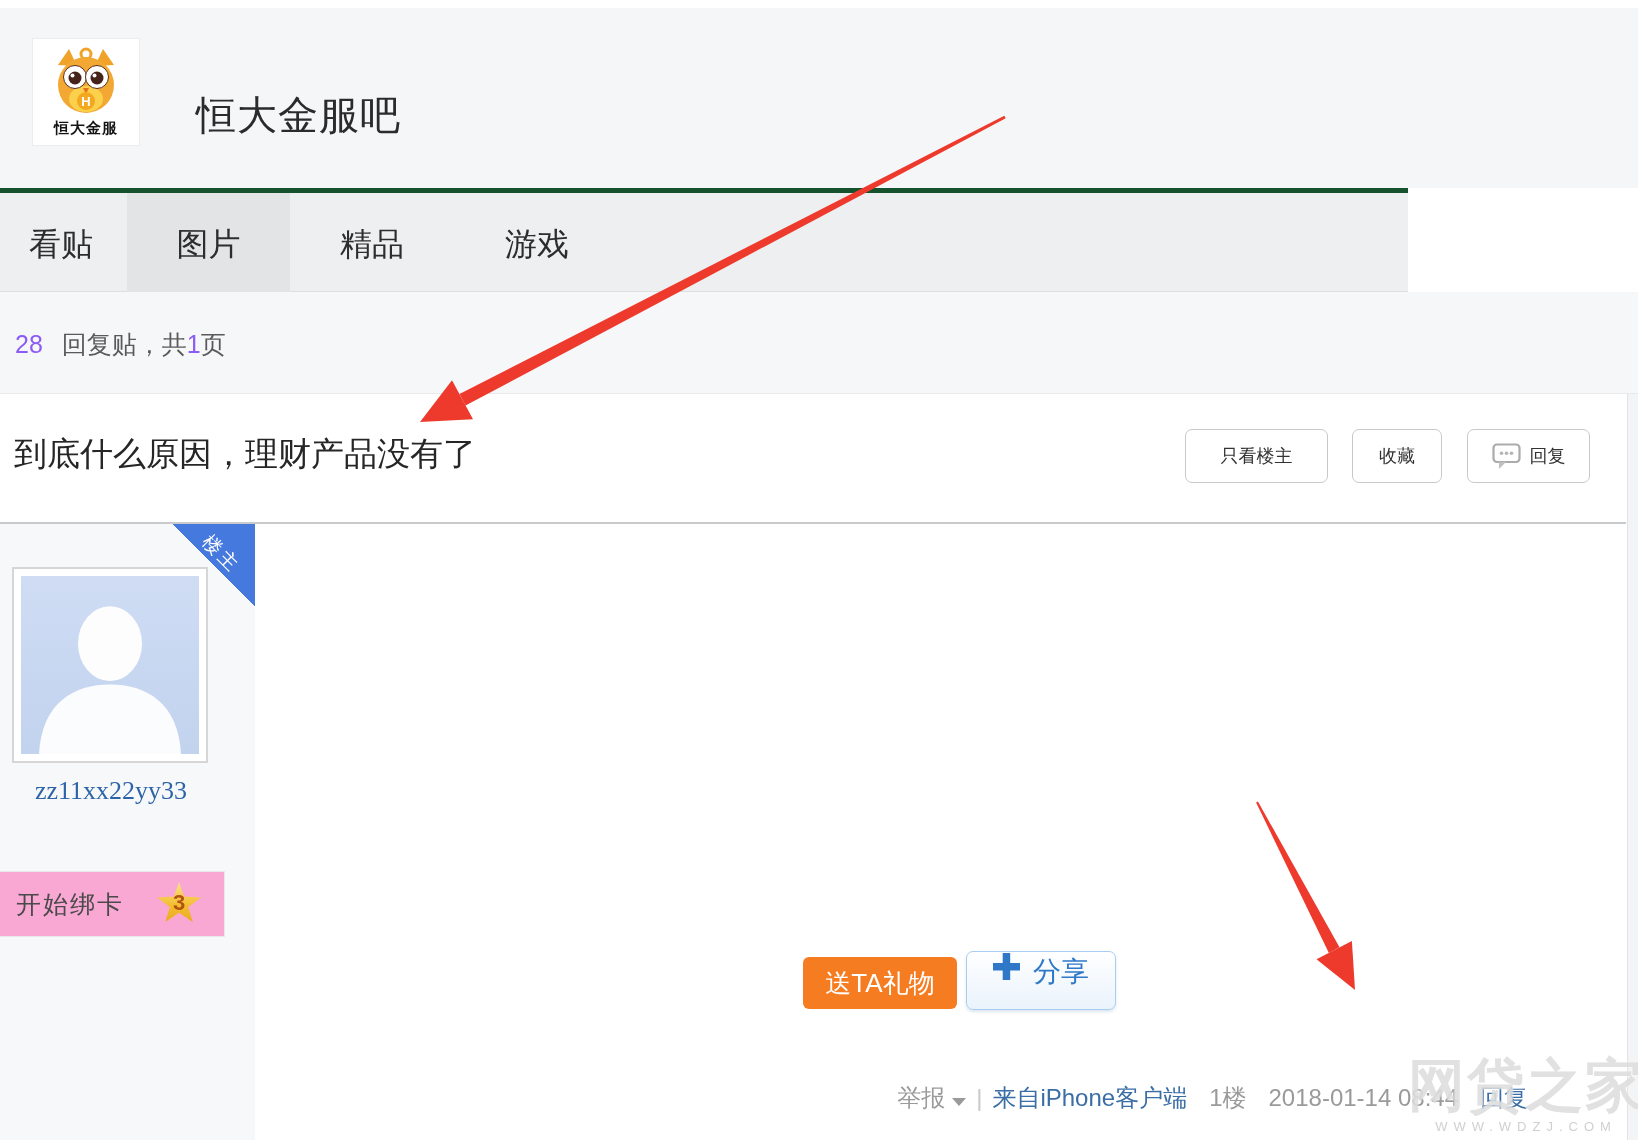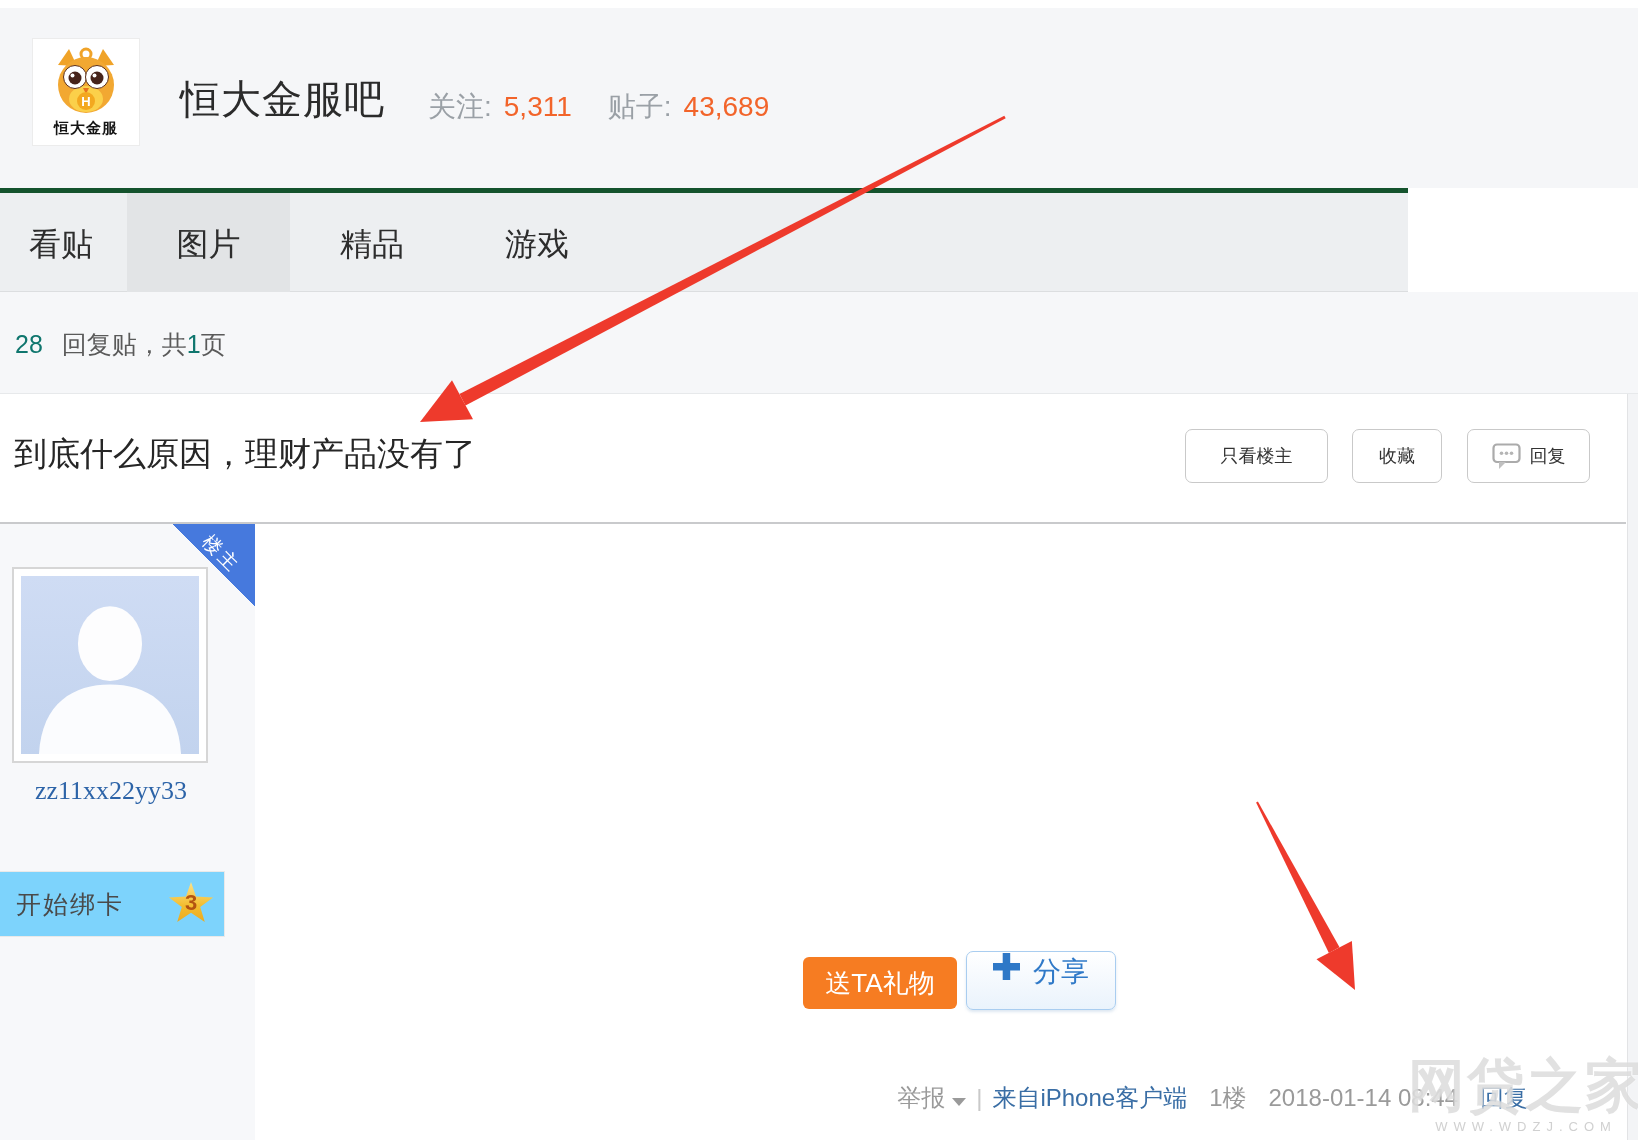--- a/index.html
+++ b/index.html
@@ -5,40 +5,40 @@
   html,body{margin:0;padding:0;background:#fff;}
   .page{position:relative;width:1638px;height:1140px;overflow:hidden;background:#fff;
         font-family:"Liberation Sans","DejaVu Sans",sans-serif;-webkit-font-smoothing:antialiased;}
 
   
   .header-band{position:absolute;left:0;top:8px;width:1638px;height:180px;background:#f5f6f8;}
   .logo-box{position:absolute;left:32px;top:30px;width:108px;height:108px;background:#fff;
             border:1px solid #ececec;box-sizing:border-box;text-align:center;cursor:pointer;}
   .logo-owl{display:block;margin:6px auto 0 auto;}
   .logo-text{font-size:15px;font-weight:bold;color:#151515;line-height:1;margin-top:3px;letter-spacing:1px;}
-  .forum-title{position:absolute;left:180px;top:64px;margin:0;font-size:40px;font-weight:500;color:#2b2b2b;letter-spacing:1px;}
+  .forum-title{position:absolute;left:180px;top:64px;margin:16px;font-size:40px;font-weight:500;color:#2b2b2b;letter-spacing:1px;}
   .header-stats{position:absolute;left:428px;top:80px;display:flex;align-items:baseline;font-size:28px;}
   .stat-label{color:#9aa0a6;}
   .stat-value{color:#f2642a;margin-left:12px;}
   .stat-gap{margin-left:36px;}
 
   
   .tab-band{position:absolute;left:0;top:188px;width:1408px;height:104px;background:#edeff1;
             border-top:5px solid #14532d;border-bottom:1px solid #dcdee0;box-sizing:border-box;}
   .tab{position:absolute;top:0;height:102px;line-height:102px;text-align:center;font-size:32px;color:#2d2d2d;cursor:pointer;}
   .tab.t0{left:0;width:122px;}
   .tab.t1{left:127px;width:163px;background:#e2e4e6;}
   .tab.t2{left:306px;width:132px;}
   .tab.t3{left:471px;width:132px;}
 
   
   .meta-band{position:absolute;left:0;top:292px;width:1638px;height:102px;background:#f6f7f9;
              border-bottom:1px solid #e7e9eb;box-sizing:border-box;}
   .meta-inner{position:absolute;left:15px;top:36px;font-size:25px;color:#5a5a5a;}
-  .orange{color:#0f766e;}
+  .orange{color:#8b5cf6;}
   .meta-inner .gap{margin-left:19px;}
 
   
   .title-row{position:absolute;left:0;top:394px;width:1626px;height:130px;background:#fff;
              border-bottom:2px solid #c9cacc;box-sizing:border-box;}
   .thread-title{position:absolute;left:14px;top:38px;margin:0;font-size:33px;font-weight:400;color:#262626;}
   .btn{position:absolute;top:35px;height:54px;box-sizing:border-box;border:1px solid #c9c9c9;border-radius:7px;
        background:#fff;font-size:18px;color:#333;display:flex;align-items:center;justify-content:center;
        cursor:pointer;font-family:inherit;}
   .btn-lz{left:1185px;width:143px;}
@@ -49,22 +49,22 @@
   .sidebar{position:absolute;left:0;top:524px;width:255px;height:616px;background:#f7f8fa;}
   .ribbon{position:absolute;right:0;top:0;width:82px;height:82px;
           background:linear-gradient(to bottom left,#4679dd 50%,rgba(70,121,221,0) 50.5%);}
   .ribbon span{position:absolute;top:17px;right:-2px;width:72px;text-align:center;transform:rotate(45deg);
                color:#fff;font-size:19px;letter-spacing:3px;}
   .avatar-box{position:absolute;left:12px;top:43px;width:196px;height:196px;background:#fff;
               border:2px solid #d6d6d6;box-sizing:border-box;padding:7px;cursor:pointer;}
   .avatar-img{width:100%;height:100%;background:linear-gradient(180deg,#cfdcf4,#c2d3ee);position:relative;overflow:hidden;}
   .username{position:absolute;left:0;top:252px;width:222px;display:block;text-align:center;
             font-size:26px;color:#2d64a8;text-decoration:none;cursor:pointer;font-family:Liberation Serif, serif;}
-  .level-card{position:absolute;left:-1px;top:347px;width:226px;height:66px;background:#7dd3fc;
-              border:1px solid #e9e9e9;box-sizing:border-box;display:flex;align-items:center;padding-left:16px;gap:44px;}
+  .level-card{position:absolute;left:-1px;top:347px;width:226px;height:66px;background:#f9a8d4;
+              border:1px solid #e9e9e9;box-sizing:border-box;display:flex;align-items:center;padding-left:16px;gap:32px;}
   .level-text{font-size:25px;color:#4a4a4a;letter-spacing:2px;}
   .star{position:relative;width:46px;height:44px;background:linear-gradient(180deg,#fce38a 0%,#f3bc2e 55%,#e8a61e 100%);
         clip-path:polygon(50% 0%,61% 33%,98% 35%,70% 57%,80% 91%,50% 70%,20% 91%,30% 57%,2% 35%,39% 33%);}
   .star span{position:absolute;left:0;top:8px;width:100%;text-align:center;font-size:22px;font-weight:bold;color:#b35310;}
 
   
   .gift-btn{position:absolute;left:803px;top:957px;width:154px;height:52px;background:#f67c22;color:#fff;
             font-size:26px;border:none;border-radius:6px;cursor:pointer;font-family:inherit;}
   .share-btn{position:absolute;left:966px;top:951px;width:150px;height:59px;box-sizing:border-box;
              background:linear-gradient(180deg,#ffffff,#eaf3fc);border:1px solid #a9cdf0;border-radius:7px;
@@ -111,26 +111,20 @@
         <circle cx="49" cy="31" r="6.5" fill="#46231a"></circle>
         <circle cx="24.5" cy="28.5" r="2" fill="#ffffff"></circle>
         <circle cx="46.5" cy="28.5" r="2" fill="#ffffff"></circle>
         <polygon points="35,41 41,41 38,47" fill="#e8731f"></polygon>
         <circle cx="38" cy="54" r="9" fill="#f3a81f"></circle>
         <text x="38" y="59" text-anchor="middle" font-size="13" font-weight="bold" fill="#ffffff" font-family="Liberation Sans, sans-serif">H</text>
       </svg>
       <div class="logo-text">恒大金服</div>
     </div>
     <h1 class="forum-title">恒大金服吧</h1>
-    <div class="header-stats">
-      <span class="stat-label">关注:</span>
-      <span class="stat-value">5,311</span>
-      <span class="stat-label stat-gap">贴子:</span>
-      <span class="stat-value">43,689</span>
-    </div>
   </div>
 
   <div class="tab-band">
     <div class="tab t0">看贴</div>
     <div class="tab t1">图片</div>
     <div class="tab t2">精品</div>
     <div class="tab t3">游戏</div>
   </div>
 
   <div class="meta-band">

